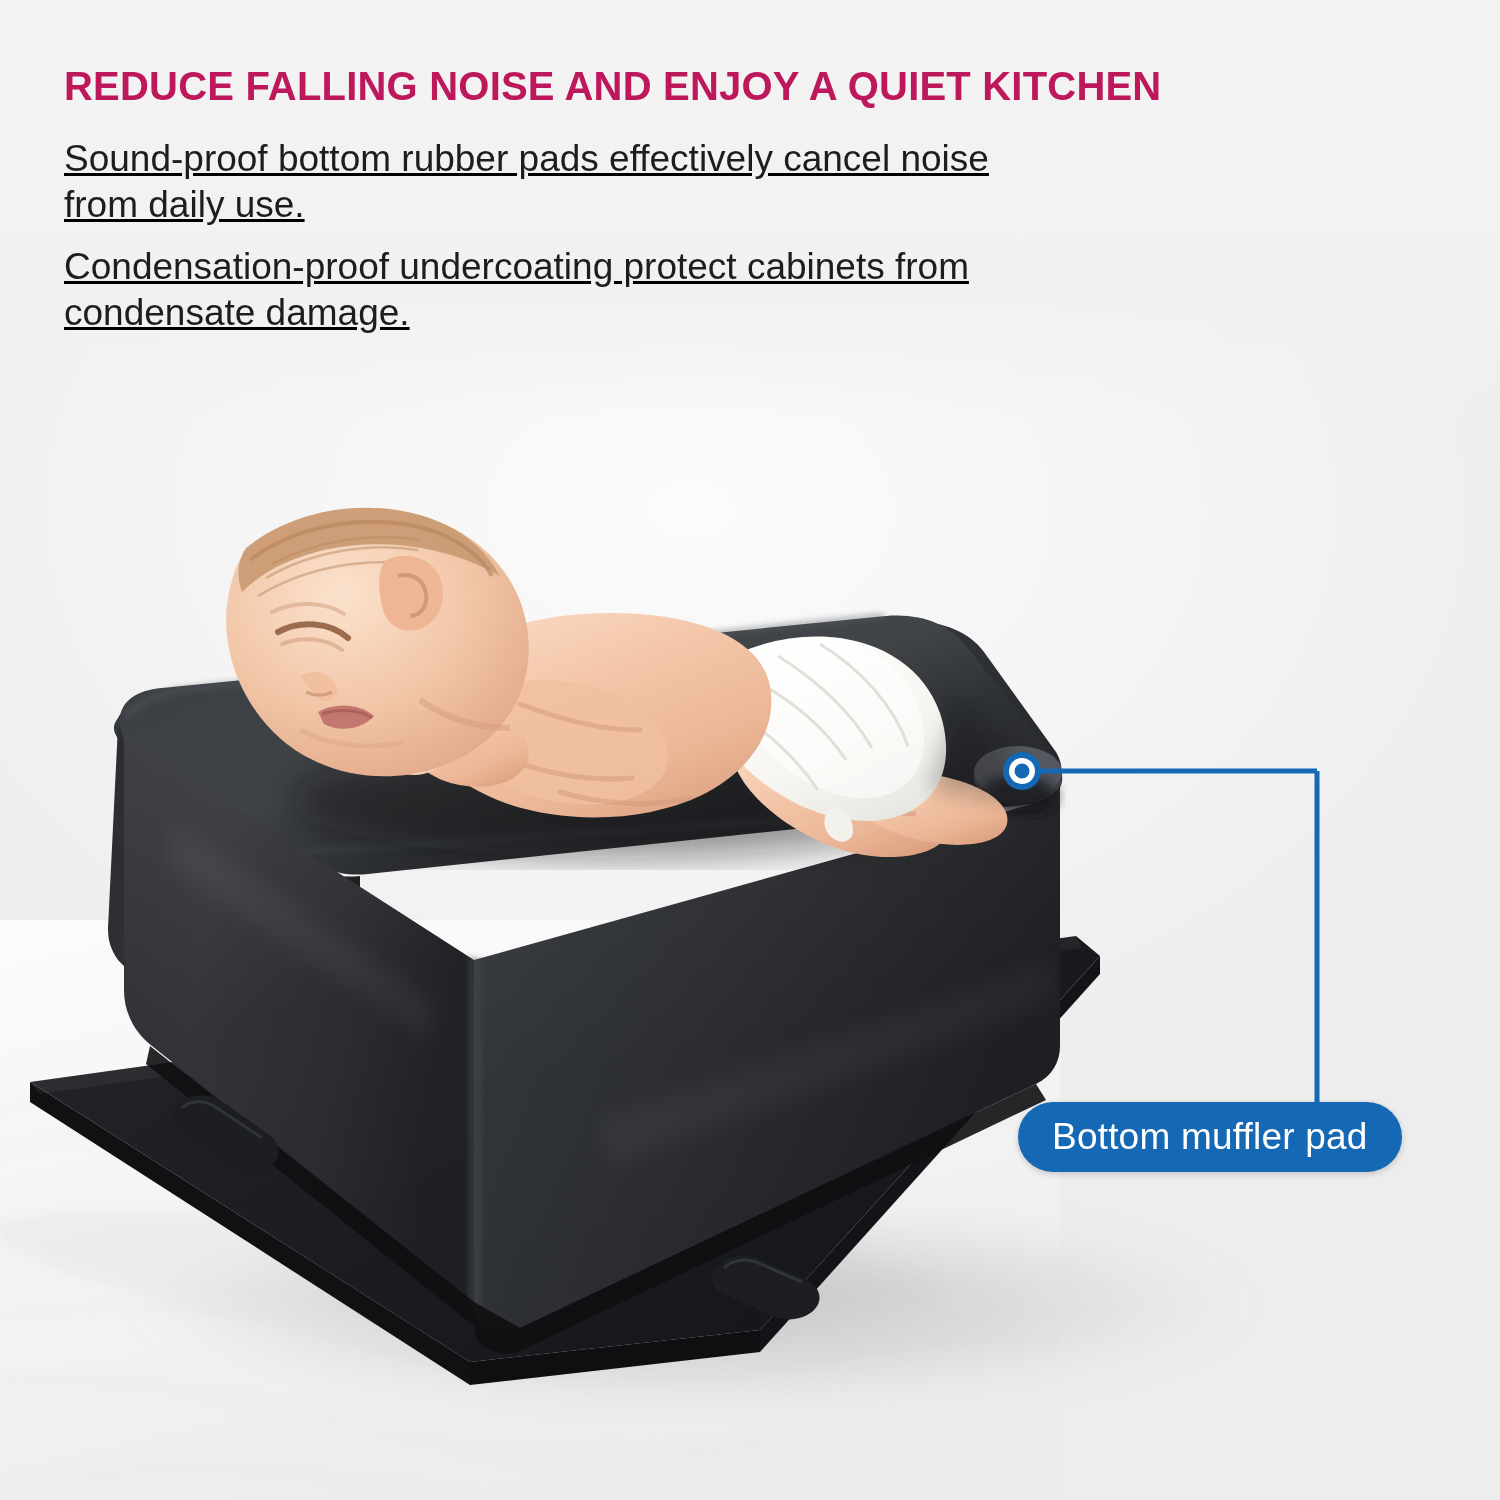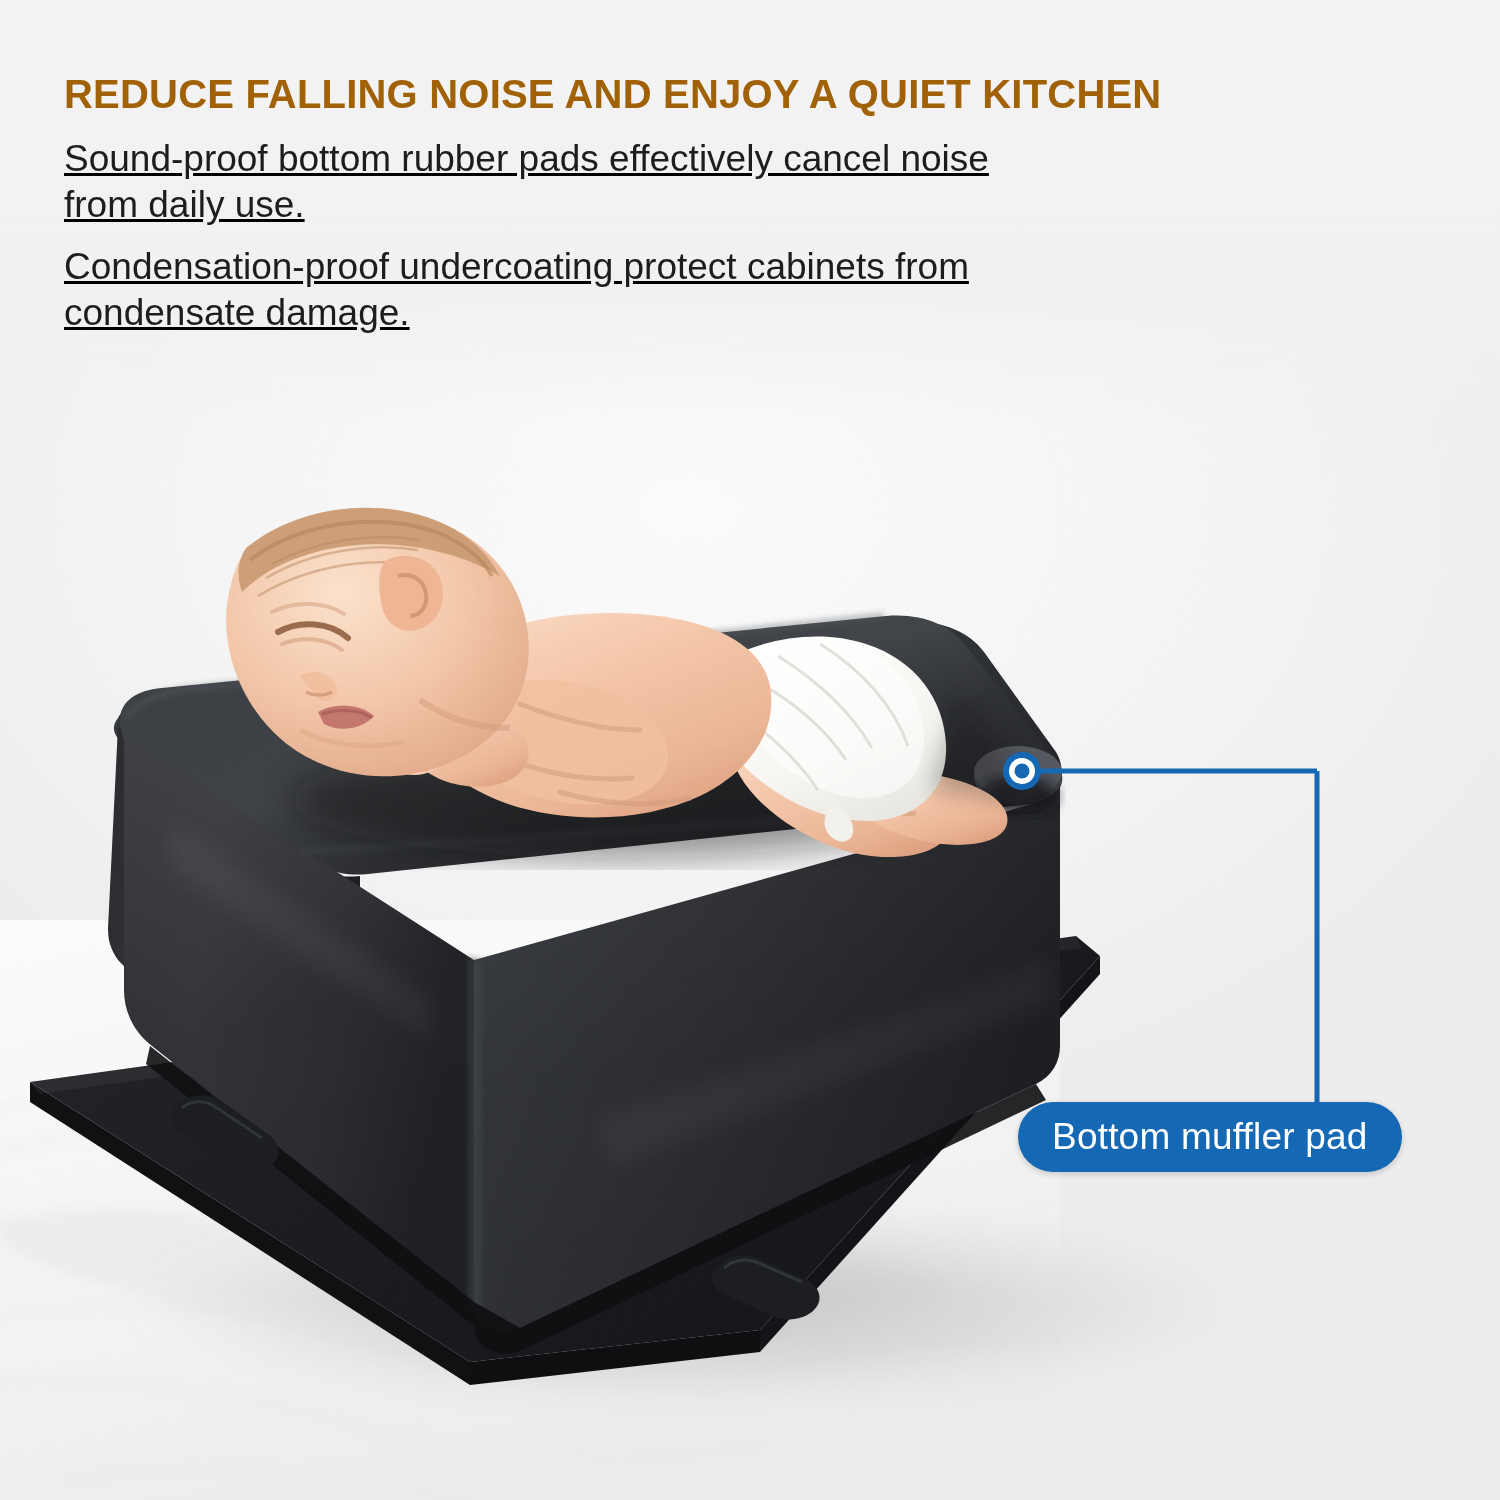--- a/index.html
+++ b/index.html
@@ -38,27 +38,27 @@
     position: absolute;
     left: 0; top: 0;
     width: 1500px; height: 420px;
     background: linear-gradient(180deg, #f3f3f3 0%, #f1f1f1 70%, rgba(241,241,241,0) 100%);
   }
 
   
   .headline {
     position: absolute;
     left: 64px;
-    top: 72px;
+    top: 64px;
     width: 1340px;
     font-size: 40px;
     font-weight: 700;
     letter-spacing: .2px;
     line-height: 1.12;
-    color: #a16207;
+    color: #be185d;
     white-space: nowrap;
   }
   .body-block {
     position: absolute;
     left: 64px;
     top: 136px;
     width: 940px;
     text-decoration: underline;
   }
   .body-para {

